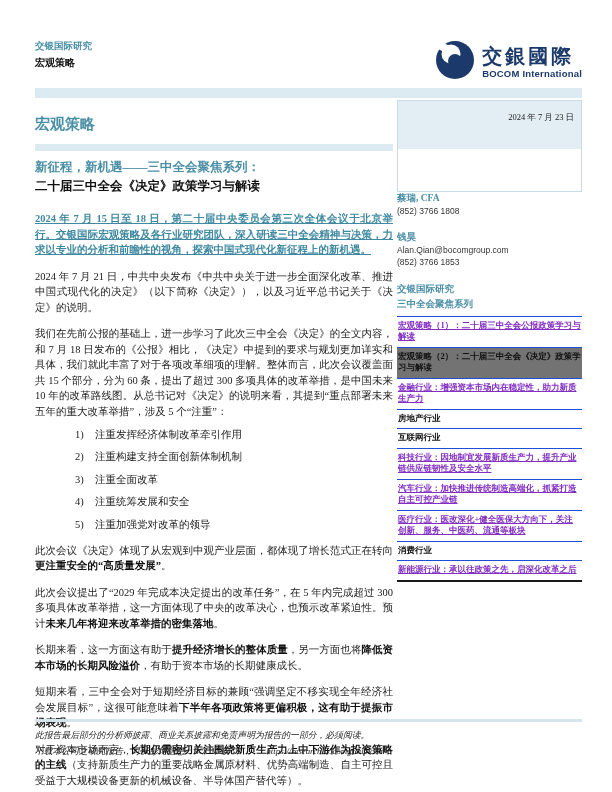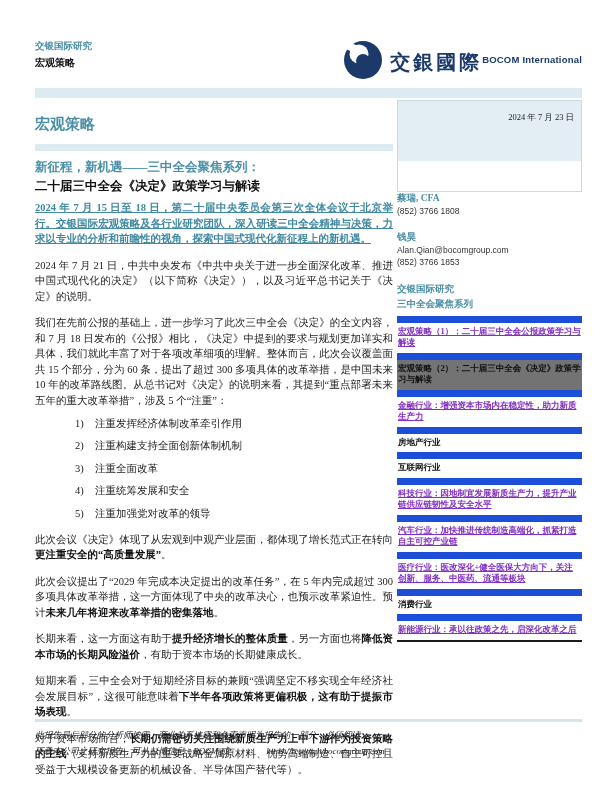--- a/index.html
+++ b/index.html
@@ -5,52 +5,52 @@
   html,body{margin:0;padding:0;background:#fff;}
   .page{position:relative;width:612px;height:792px;background:#fff;overflow:hidden;
         font-family:"Liberation Serif", serif;color:#1a1a1a;}
   
   .header{position:absolute;left:35px;top:40px;right:30px;display:flex;
           justify-content:space-between;align-items:flex-start;}
   .hdr-left{line-height:13px;}
   .hdr-org{color:#4a8fa6;font-weight:bold;font-size:9.5px;}
   .hdr-dept{color:#111;font-weight:bold;font-size:10px;margin-top:3px;}
   .logo{display:flex;align-items:center;gap:7px;}
-  .logo-txt{display:flex;flex-direction:row;line-height:1;}
+  .logo-txt{display:flex;flex-direction:column;line-height:1;}
   .logo-cn{color:#1b3a6b;font-size:20px;font-weight:bold;letter-spacing:3px;}
   .logo-en{color:#1b3a6b;font-size:9.5px;font-weight:bold;margin-top:3px;
            font-family:"Liberation Sans", sans-serif;letter-spacing:.2px;}
   
   .band-top{position:absolute;left:35px;right:30px;top:88px;height:10px;background:#dcebf1;}
   
   .colL{position:absolute;left:35px;top:100px;width:358px;}
   .sec-title{color:#4a8fa6;font-weight:bold;font-size:15px;margin:15px 0 10px 0;}
   .band-sub{height:7px;background:#dcebf1;margin:0 0 8px 0;}
   .t-series{color:#4a8fa6;font-weight:bold;font-size:12.5px;line-height:17px;}
   .t-report{color:#111;font-weight:bold;font-size:12.5px;line-height:17px;margin-top:2px;}
   .para{font-size:10.5px;line-height:15.5px;text-align:justify;margin:11px 0 0 0;color:#222;}
-  .lead{color:#3f89a1;font-weight:bold;text-decoration:underline;margin-top:5px;}
+  .lead{color:#3f89a1;font-weight:bold;text-decoration:underline;margin-top:16px;}
   .b{font-weight:bold;color:#111;}
   .rlist{margin:4px 0 0 0;}
   .rlist-item{display:flex;font-size:10.5px;line-height:15px;margin-top:7.5px;color:#222;}
   .rlist-num{width:20px;margin-left:40px;flex:none;}
   
   .colR{position:absolute;left:397px;top:100px;width:185px;font-family:"Liberation Sans", sans-serif;}
   .datebox{height:92px;border:1px solid #c9dce5;box-sizing:border-box;}
-  .date-band{height:60px;background:#e2eef4;text-align:right;padding:5px 7px 0 0;box-sizing:border-box;}
+  .date-band{height:48px;background:#e2eef4;text-align:right;padding:5px 7px 0 0;box-sizing:border-box;}
   .date-txt{font-size:8.5px;color:#222;font-family:"Liberation Serif", serif;}
   .analysts{}
   .an-block{margin-bottom:13px;}
   .an-name{color:#4a8fa6;font-weight:bold;font-size:9.5px;line-height:13px;
            font-family:"Liberation Serif", serif;}
   .an-line{font-size:8.5px;color:#333;line-height:12.5px;}
   .res-h{color:#4a8fa6;font-weight:bold;font-size:9.5px;line-height:15px;
          font-family:"Liberation Serif", serif;}
   .sb-list{margin-top:4px;border-bottom:2px solid #1a1a1a;}
-  .sb-item{border-top:7px solid #1d4ed8;padding:3px 1px 4px 1px;font-size:8.5px;
+  .sb-item{border-top:1px solid #1d4ed8;padding:3px 1px 4px 1px;font-size:8.5px;
            line-height:11.5px;font-weight:bold;font-family:"Liberation Serif", serif;}
   .sb-item.link{color:#8330c2;text-decoration:underline;cursor:pointer;}
   .sb-item.current{color:#111;background:#737373;}
   .sb-item.plain{color:#111;}
   
   .foot-rule{position:absolute;left:35px;right:30px;top:719px;height:3px;background:#d4e6ec;}
   .footer{position:absolute;left:35px;right:30px;top:727px;font-style:italic;
           font-size:8.8px;line-height:16px;color:#222;}
   .foot-url{color:#222;text-decoration:none;padding-left:35px;}
 </style>

